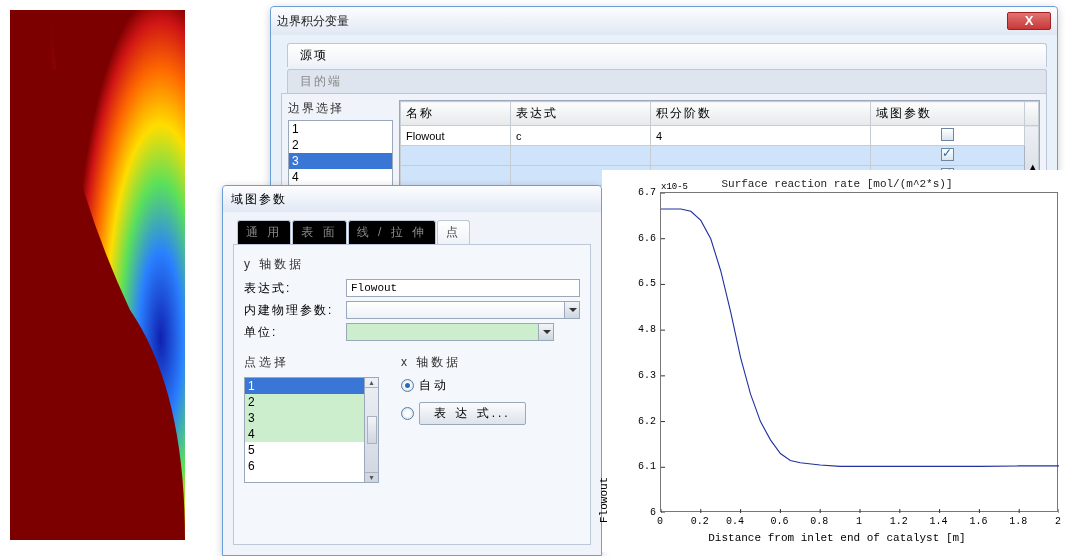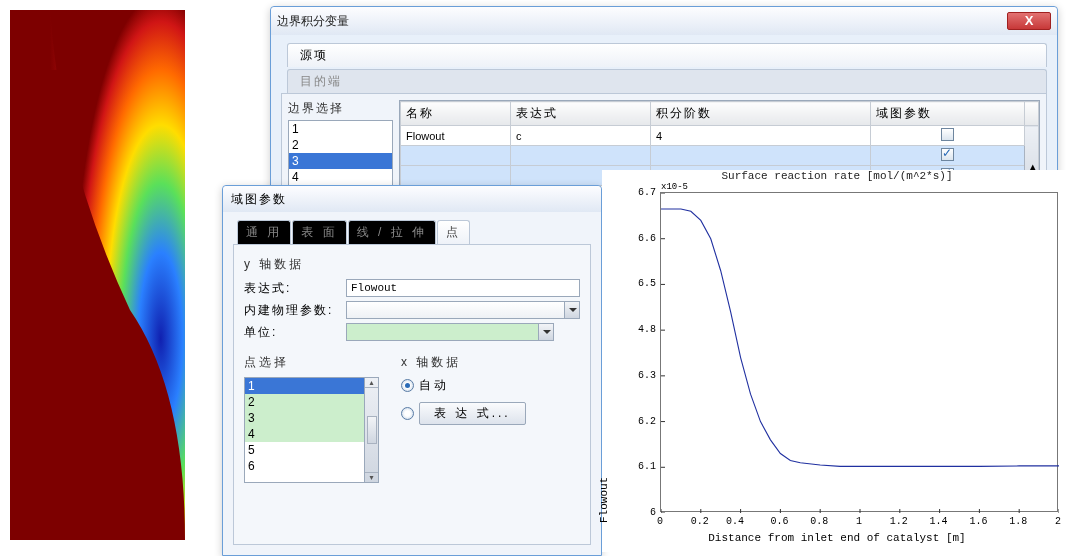--- a/index.html
+++ b/index.html
@@ -54,21 +54,21 @@
     .psel-col { width:135px; }
     .listbox2 { background:#fff; border:1px solid #9aa8ba; height:106px; overflow:auto; }
     .listbox2 .row { padding:1px 3px; font-size:12px; cursor:pointer; }
     .listbox2 .row.sel { background:#3a76d6; color:#fff; }
     .listbox2 .row.g { background:#cceecc; }
     .xcol { flex:1; }
     .btn { background:linear-gradient(#fafbfd,#dde3ec); border:1px solid #9aa8ba; border-radius:2px; padding:2px 14px; font-size:12px; letter-spacing:3px; cursor:pointer; }
 
     
     .chart-wrap { position:absolute; left:602px; top:170px; width:470px; height:382px; background:#fff; }
-    .chart-title { position:absolute; left:0; right:0; text-align:center; top:0; font-family:"Courier New",monospace; font-size:11px; color:#222; }
+    .chart-title { position:absolute; left:0; right:0; text-align:center; top:8px; font-family:"Courier New",monospace; font-size:11px; color:#222; }
     .yexp { position:absolute; left:59px; top:12px; font-family:"Courier New",monospace; font-size:9px; }
     .plot { position:absolute; left:58px; top:22px; width:398px; height:320px; border:1px solid #777; background:#fff; }
     .xtick { position:absolute; top:346px; font-family:"Courier New",monospace; font-size:10px; transform:translateX(-50%); }
     .ytick { position:absolute; font-family:"Courier New",monospace; font-size:10px; left:28px; transform:translateY(-50%); text-align:right; width:26px; }
     .xlabel { position:absolute; left:0; right:0; text-align:center; top:362px; font-family:"Courier New",monospace; font-size:11px; }
     .ylabel { position:absolute; left:-4px; top:50%; transform:rotate(-90deg) translate(-162px,0); transform-origin:left top; font-family:"Courier New",monospace; font-size:11px; }
   </style>
 </head>
 <body>
 

